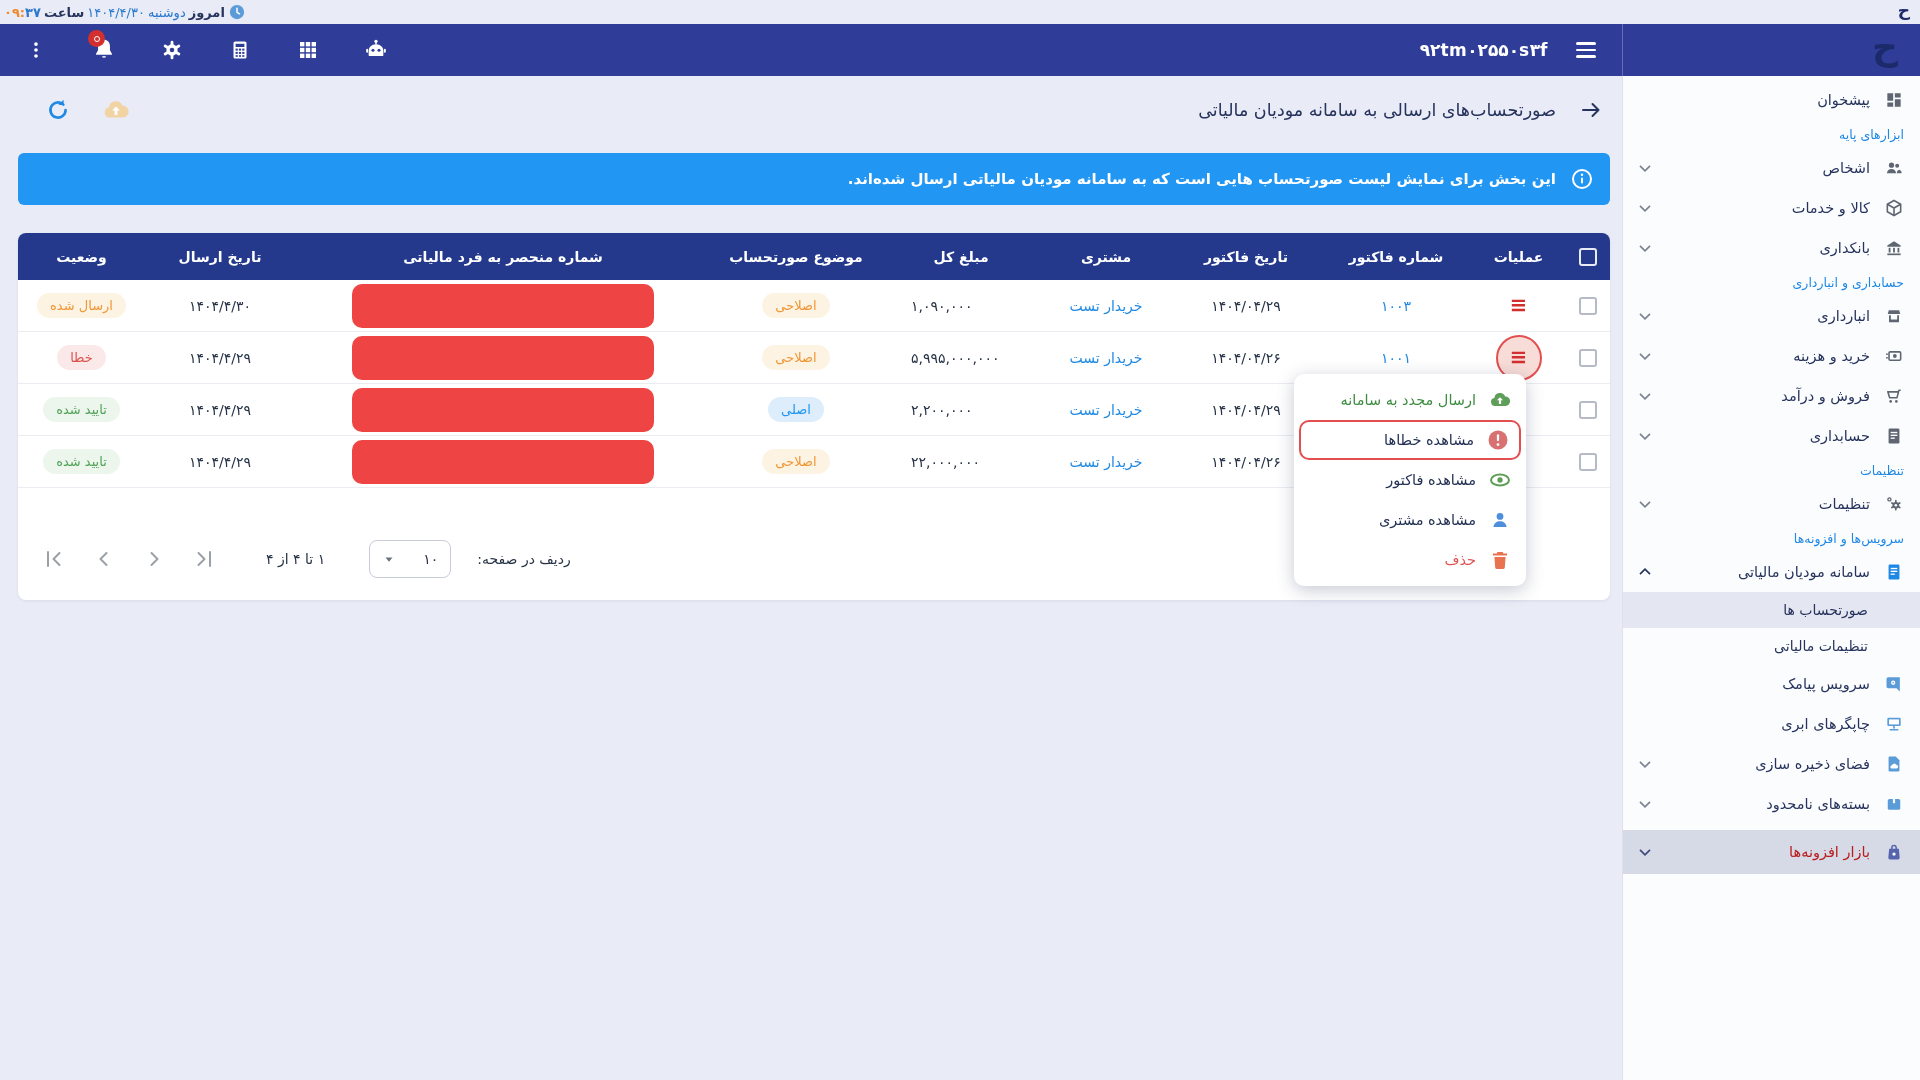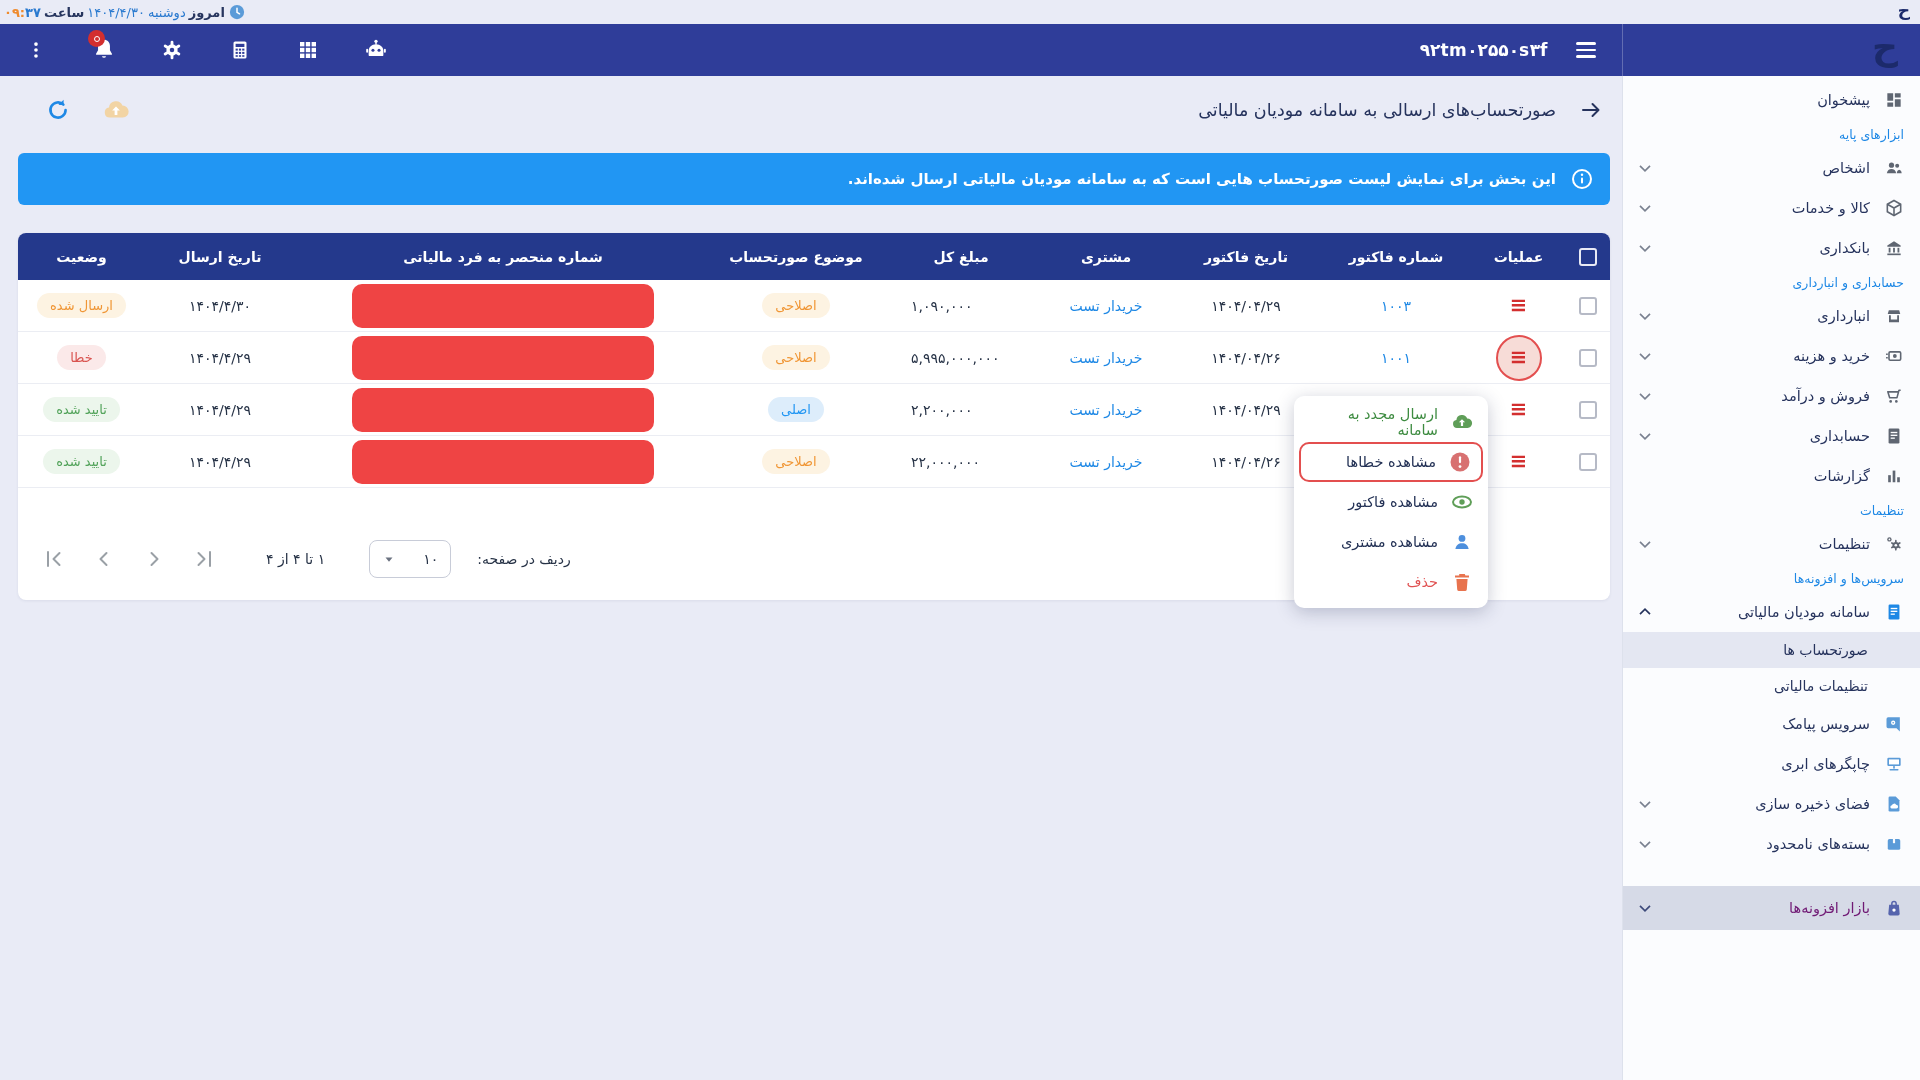--- a/index.html
+++ b/index.html
@@ -32,21 +32,21 @@
   
   .sidebar { position:absolute; top:76px; right:0; width:298px; height:1004px; background:#fbfcfe; border-left:1px solid #dde1ec; padding-top:4px; overflow:hidden; }
   .si { height:40px; display:flex; align-items:center; padding:0 14px 0 12px; gap:12px; cursor:pointer; color:#26335d; font-size:14.5px; }
   .si .si-icon { width:24px; height:24px; flex:0 0 24px; display:flex; align-items:center; justify-content:center; }
   .si .si-label { white-space:nowrap; }
   .si .si-spacer { flex:1; }
   .si .chev { width:20px; height:20px; }
   .section-label { height:28px; display:flex; align-items:center; padding:0 16px; color:#1e88e5; font-size:12.5px; }
   .subitem { height:36px; display:flex; align-items:center; padding:0 52px 0 12px; color:#26335d; font-size:14px; cursor:pointer; }
   .subitem.active { background:#e4e7f2; }
-  .si.highlighted { background:#d6dae7; height:44px; margin-top:22px; color:#701a75; }
+  .si.highlighted { background:#d6dae7; height:44px; margin-top:6px; color:#b91c1c; }
 
   
   .main { position:absolute; top:76px; left:0; width:1622px; height:1004px; background:#e9ebf6; }
   .titlebar { height:55px; display:flex; align-items:center; padding:12px 14px 0 18px; }
   .back-arrow { width:34px; height:34px; display:flex; align-items:center; justify-content:center; cursor:pointer; }
   .page-title { color:#26335d; font-size:17.5px; margin-right:18px; }
   .title-spacer { flex:1; }
   .tb-icon { width:36px; height:36px; display:flex; align-items:center; justify-content:center; cursor:pointer; margin-left:22px; }
 
   .banner { margin:22px 12px 0 18px; height:52px; background:#2196f3; border-radius:6px; display:flex; align-items:center; padding:0 16px; gap:14px; }
@@ -74,21 +74,21 @@
   .act-circle { width:46px; height:46px; border-radius:50%; background:#f7dcd7; border:2.5px solid #e34f4f; display:inline-flex; align-items:center; justify-content:center; }
 
   .tfoot { height:112px; display:flex; align-items:center; justify-content:flex-end; padding:30px 0 0 24px; gap:26px; }
   .rpp-label { color:#263246; font-size:14px; }
   .rpp-select { width:82px; height:38px; border:1px solid #c8ccd8; border-radius:8px; display:flex; align-items:center; justify-content:space-between; padding:0 12px; cursor:pointer; color:#263246; font-size:14px; }
   .range-text { color:#263246; font-size:14px; margin:0 18px; }
   .pager { display:flex; direction:ltr; gap:26px; margin-right:6px; }
   .pager .pg { width:24px; height:24px; cursor:pointer; }
 
   
-  .menu { position:absolute; left:1294px; top:396px; width:194px; background:#fff; border-radius:10px; box-shadow:0 4px 18px rgba(30,40,80,.25); padding:6px 0; z-index:50; }
+  .menu { position:absolute; left:1294px; top:374px; width:232px; background:#fff; border-radius:10px; box-shadow:0 4px 18px rgba(30,40,80,.25); padding:6px 0; z-index:50; }
   .menu-item { height:40px; display:flex; align-items:center; gap:12px; padding:0 14px; font-size:14.5px; color:#223054; cursor:pointer; }
   .menu-item .mi-icon { width:24px; height:24px; flex:0 0 24px; }
   .menu-item.green { color:#3d8b40; }
   .menu-item.red { color:#e05252; }
   .menu-item.outlined { border:2px solid #e34f4f; border-radius:10px; margin:0 5px; padding:12px 9px; height:40px; }
 
   svg { display:block; }
 </style>
 </head>
 <body>
@@ -324,30 +324,20 @@
       </span>
     <span class="si-label">حسابداری</span>
     <span class="si-spacer"></span>
     <span class="chev">
         <svg width="20" height="20" viewBox="0 0 24 24" fill="none" stroke="#7a8190" stroke-width="2">
           <path d="M6 9.5l6 6 6-6"></path>
         </svg>
       </span>
   </div>
 
-  <div class="si">
-    <span class="si-icon">
-        <svg width="20" height="20" viewBox="0 0 24 24" fill="#5f6672">
-          <rect x="5" y="11" width="3.2" height="8.5"></rect>
-          <rect x="10.4" y="5.5" width="3.2" height="14"></rect>
-          <rect x="15.8" y="13.5" width="3.2" height="6"></rect>
-        </svg>
-      </span>
-    <span class="si-label">گزارشات</span>
-  </div>
 
   <div class="section-label">تنظیمات</div>
 
   <div class="si">
     <span class="si-icon">
         <svg width="20" height="20" viewBox="0 0 24 24">
           <g fill="#5f6672">
             <rect x="13.2" y="7" width="2" height="13" rx="1" transform="rotate(0 14.2 13.5)"></rect>
             <rect x="13.2" y="7" width="2" height="13" rx="1" transform="rotate(60 14.2 13.5)"></rect>
             <rect x="13.2" y="7" width="2" height="13" rx="1" transform="rotate(120 14.2 13.5)"></rect>

